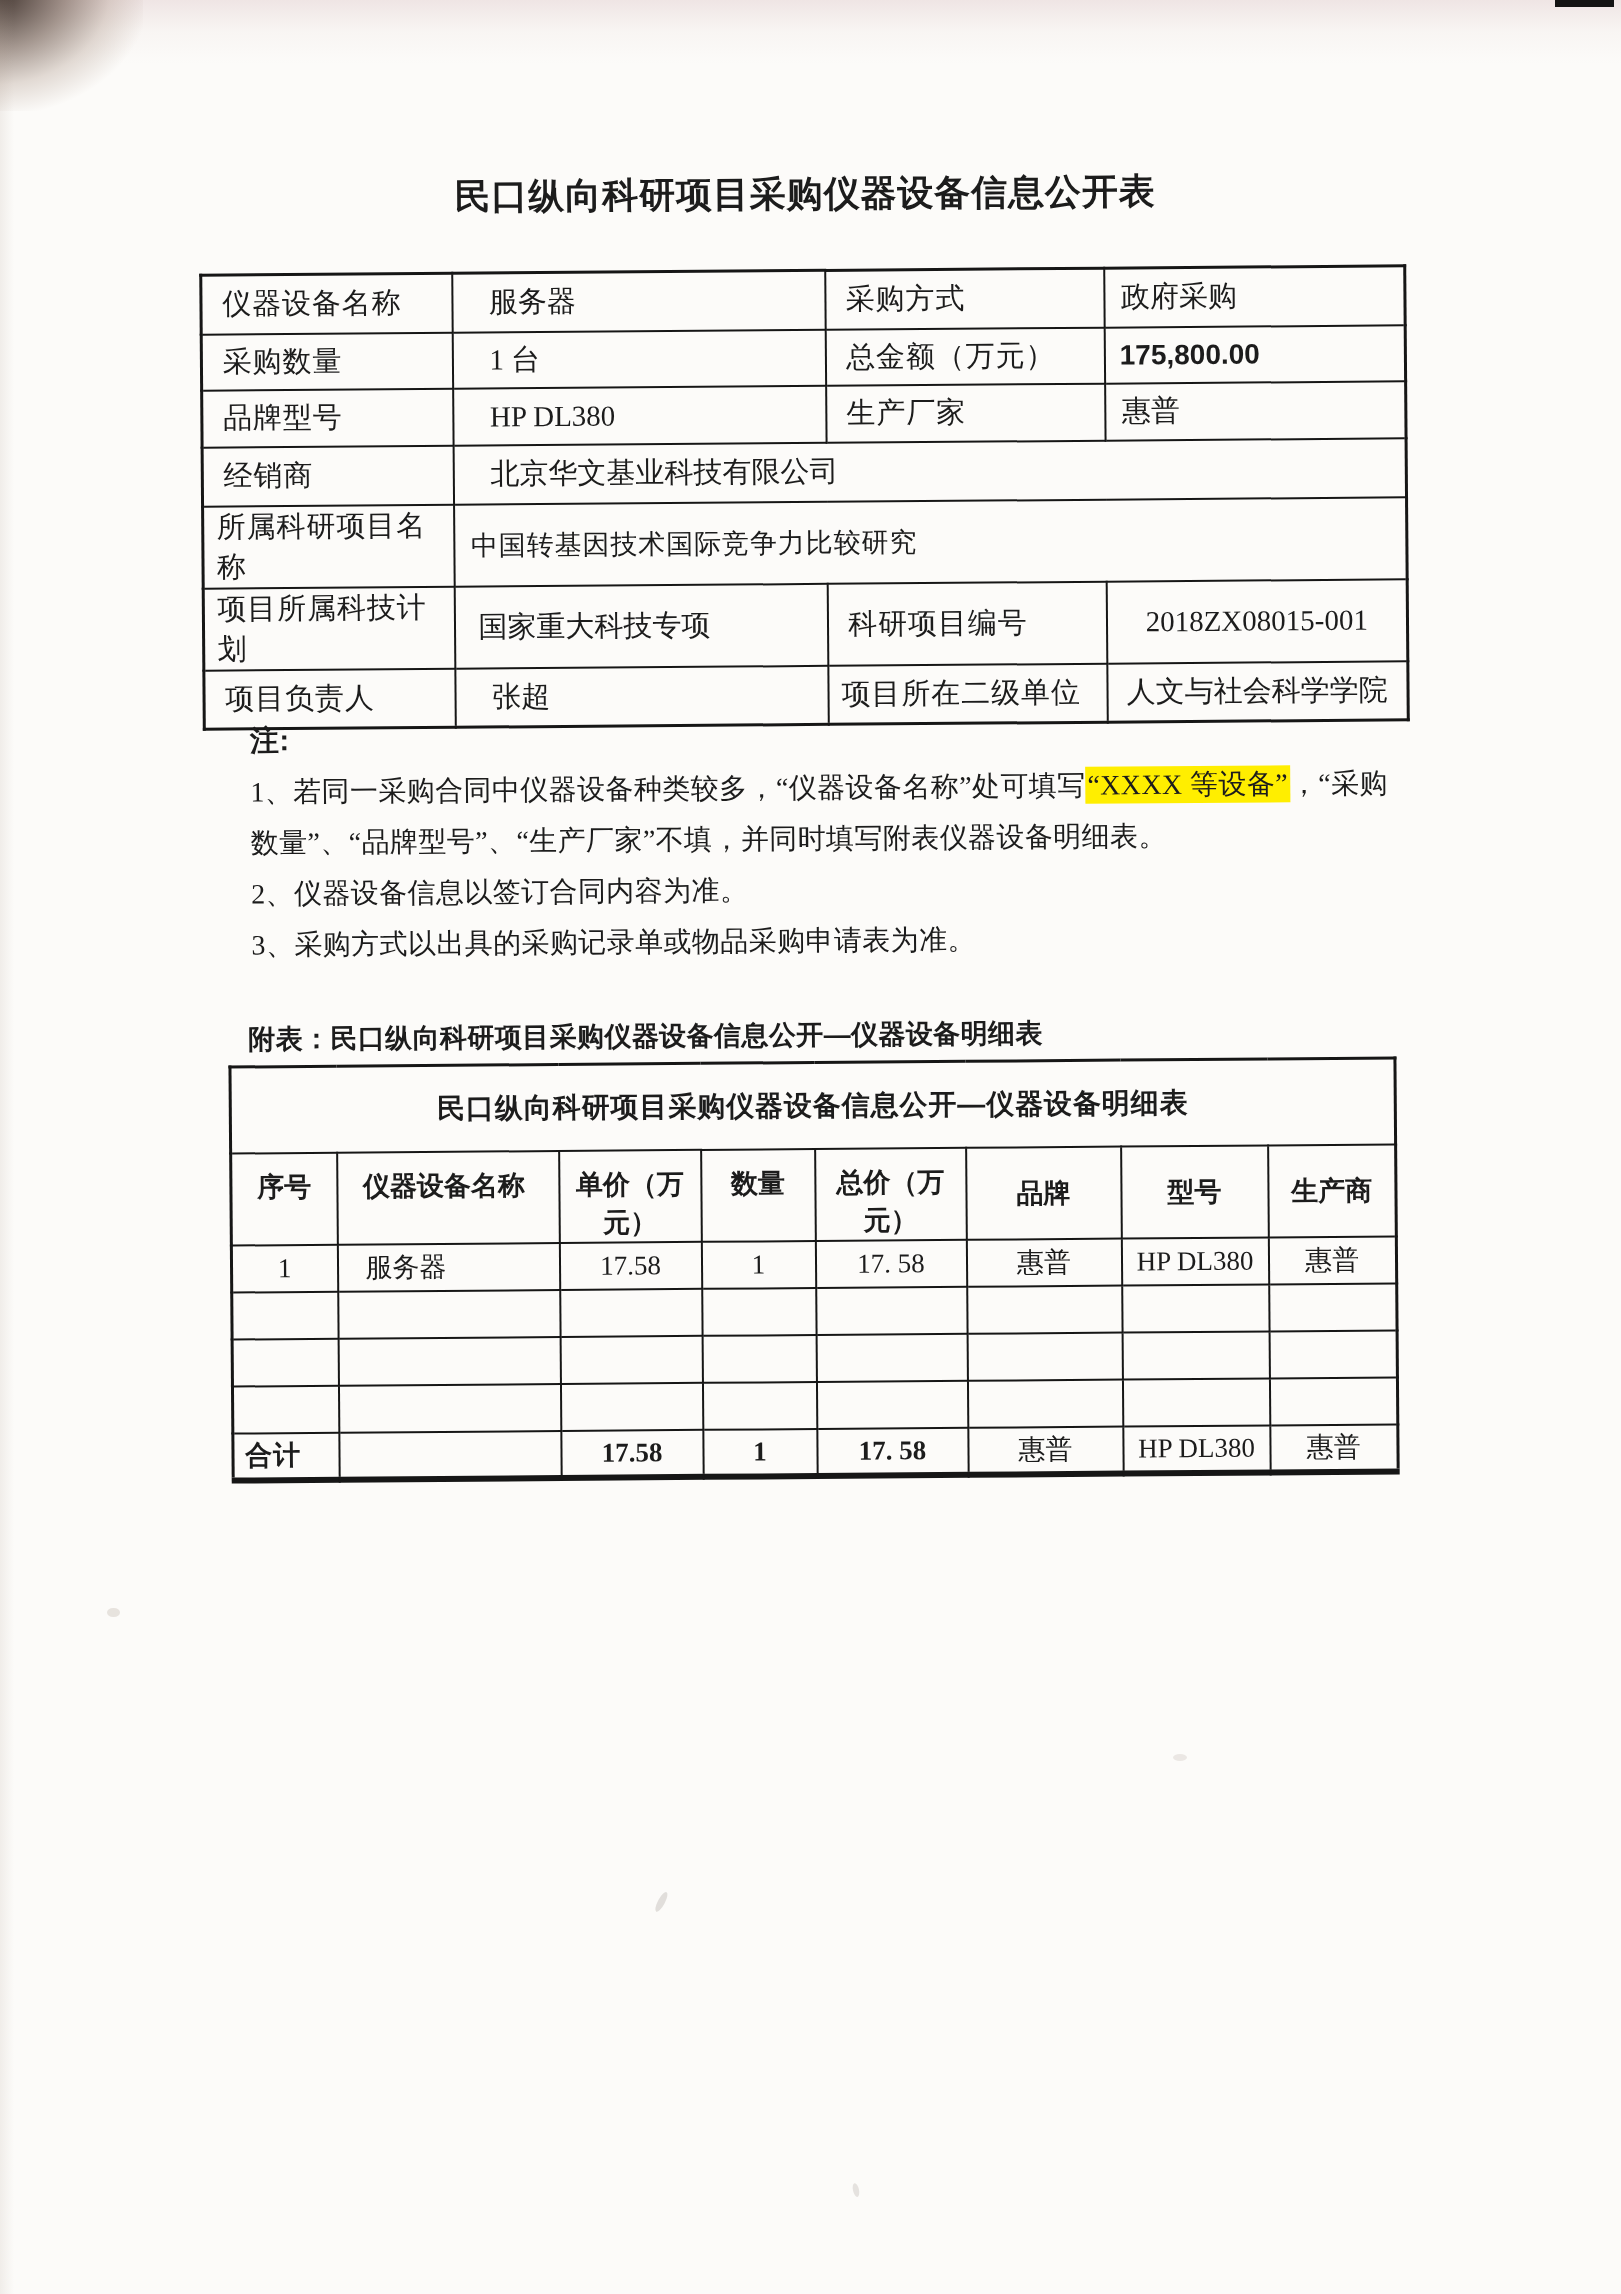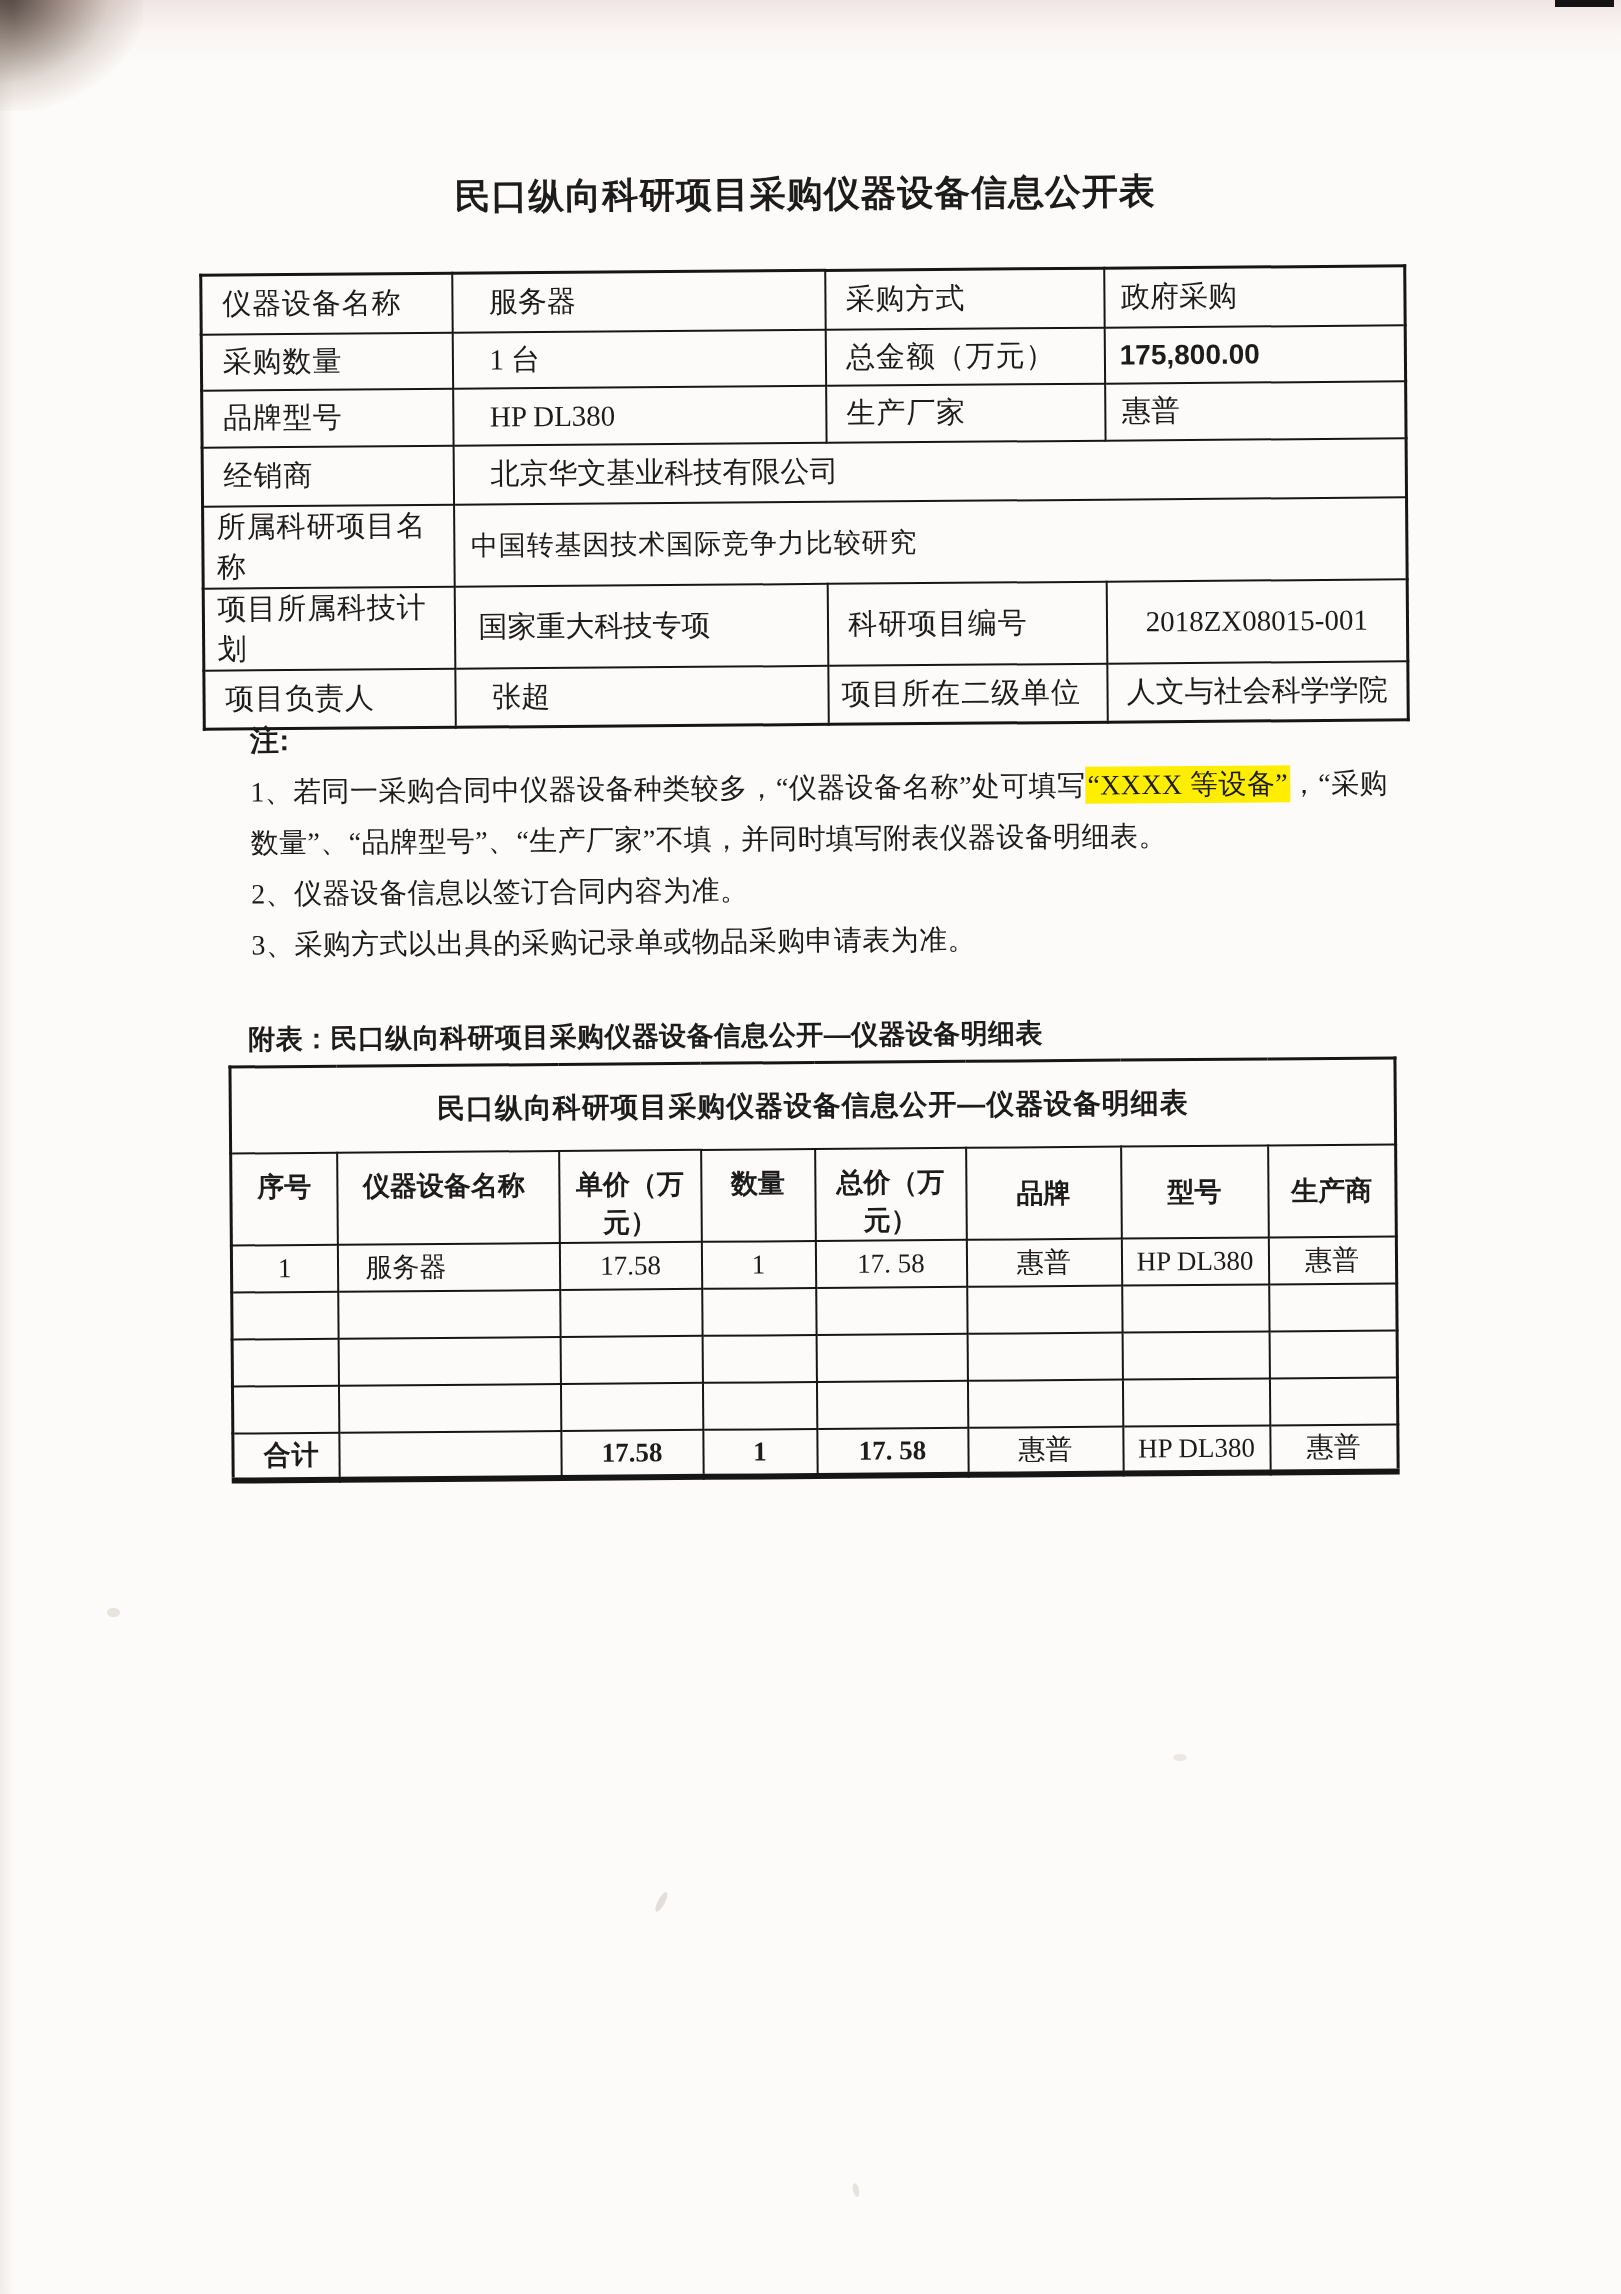--- a/index.html
+++ b/index.html
@@ -101,21 +101,21 @@
     font-family:"Liberation Sans","DejaVu Sans",sans-serif;
     font-weight:bold; line-height:38px;
   }
   .t2 tr.hdr td.hd-top { vertical-align:top; padding-top:14.3px; }
   .t2 tr.hdr td.hd-name { text-align:left; padding-left:25px; }
   .t2 tr.hdr td.hd-wrap { padding-left:10.7px; padding-right:10.7px; }
   .t2 tr.data td { height:47px; }
   .t2 td.name-cell { text-align:left; padding-left:27px; }
   .t2 tr.total td { height:47px; font-weight:bold; }
   .t2 tr.total td.total-lbl {
-    text-align:center; padding-left:10.7px;
+    text-align:left; padding-left:10.7px;
     font-family:"Liberation Sans","DejaVu Sans",sans-serif;
     letter-spacing:0.9px;
   }
   .t2 tr.total td.model-cell { font-weight:normal; }
 </style>
 </head>
 <body>
 
 <div class="page">
 

